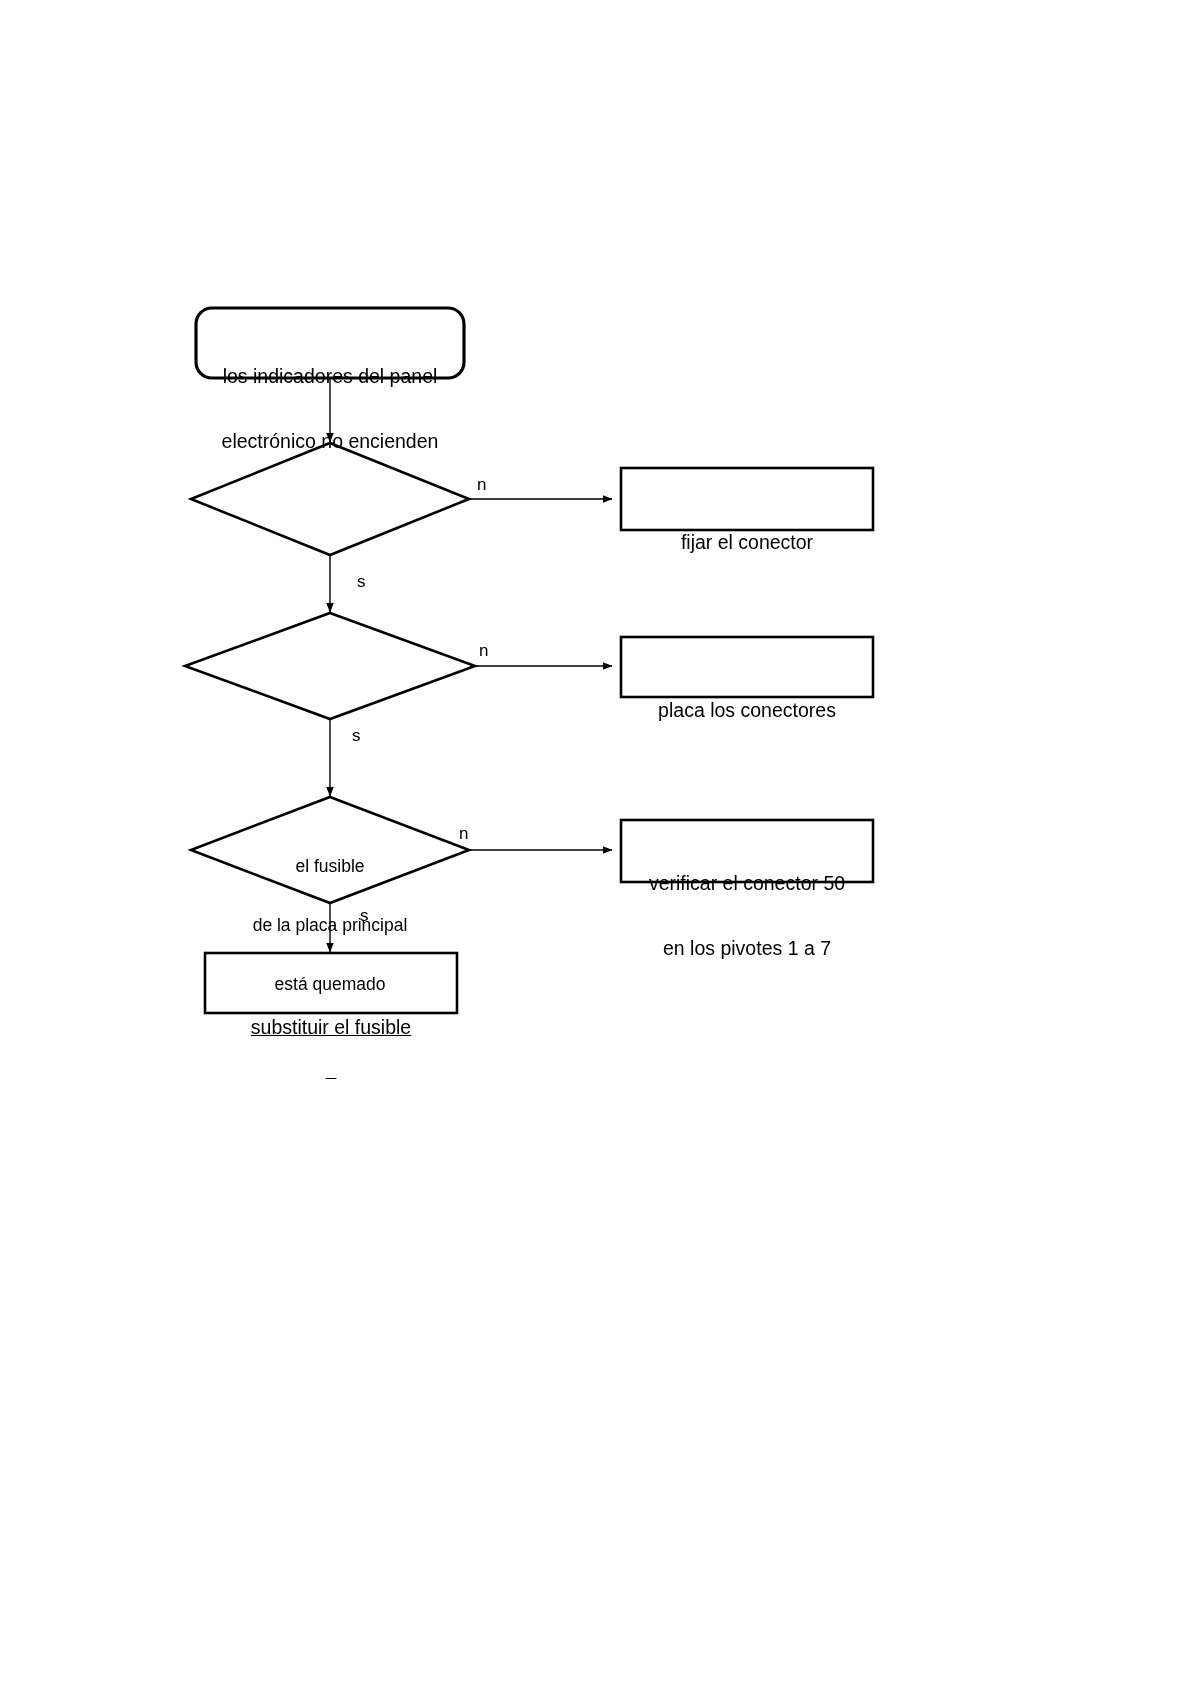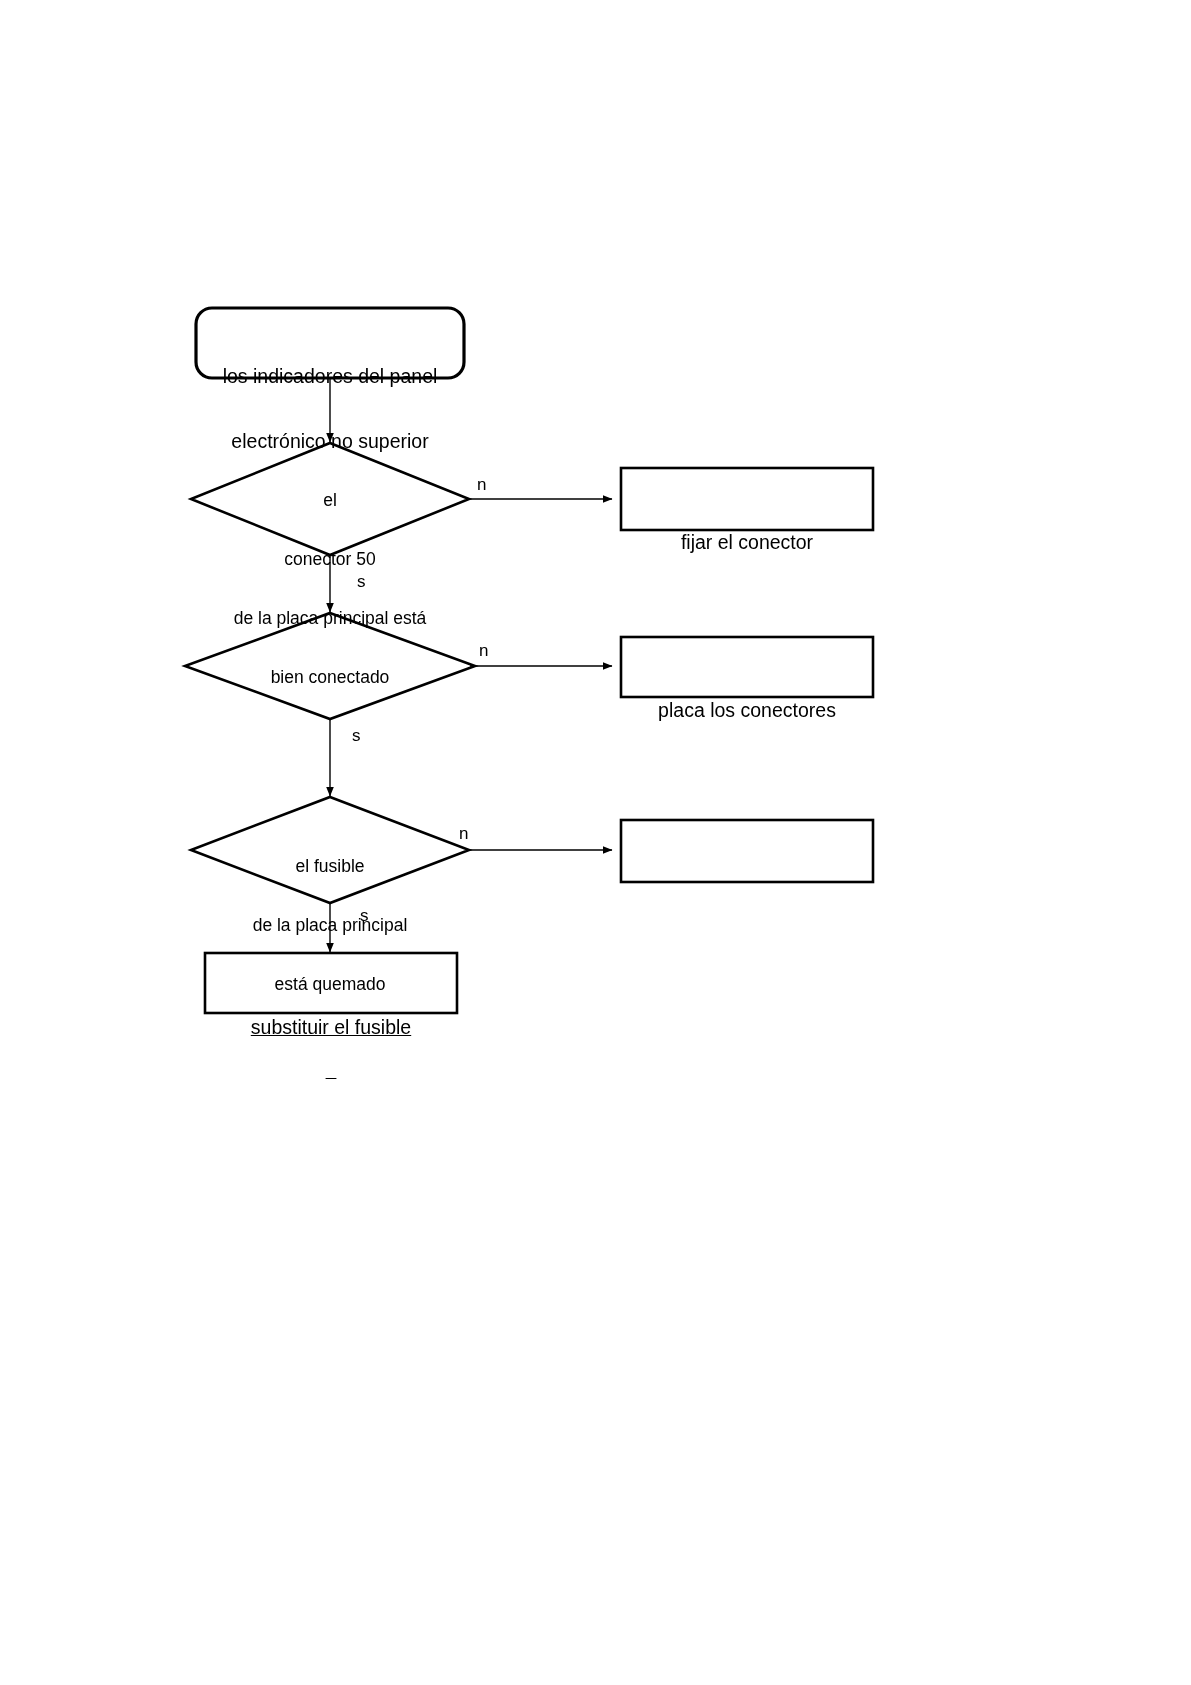--- a/index.html
+++ b/index.html
@@ -86,45 +86,43 @@
 
     <rect x="621" y="820" width="252" height="62" fill="#ffffff" stroke="#000000" stroke-width="2.6"></rect>
 
     <line x1="330" y1="903" x2="330" y2="952" stroke="#000000" stroke-width="1.4" marker-end="url(#arrowhead)"></line>
 
     <rect x="205" y="953" width="252" height="60" fill="#ffffff" stroke="#000000" stroke-width="2.6"></rect>
   </svg>
 
   <div class="node-text terminal-text" style="left:196px; top:322px; width:268px;">
     <div>los indicadores del panel</div>
-    <div>electrónico no superior</div>
+    <div>electrónico no encienden</div>
   </div>
 
-  <div class="node-text decision-text" style="left:191px; top:452px; width:278px;">
-    <div>el</div>
-    <div>conector 50</div>
-    <div>de la placa principal está</div>
-    <div>bien conectado</div>
-  </div>
 
 
   <div class="node-text process-text" style="left:621px; top:488px; width:252px;">
     <div>fijar el conector</div>
   </div>
 
   <div class="node-text decision-text" style="left:191px; top:818px; width:278px;">
     <div>el fusible</div>
     <div>de la placa principal</div>
     <div>está quemado</div>
   </div>
 
   <div class="node-text process-text" style="left:621px; top:656px; width:252px;">
     <div>placa los conectores</div>
   </div>
 
+  <div class="node-text process-text" style="left:621px; top:829px; width:252px;">
+    <div>verificar el conector 50</div>
+    <div>en los pivotes 1 a 7</div>
+  </div>
 
   <div class="node-text process-text" style="left:205px; top:973px; width:252px;text-decoration:underline;">
     <div>substituir el fusible</div>
   </div>
 
   <div class="edge-label" style="left:477px; top:475px;">n</div>
 
   <div class="edge-label" style="left:357px; top:572px;">s</div>
 
   <div class="edge-label" style="left:479px; top:641px;">n</div>

